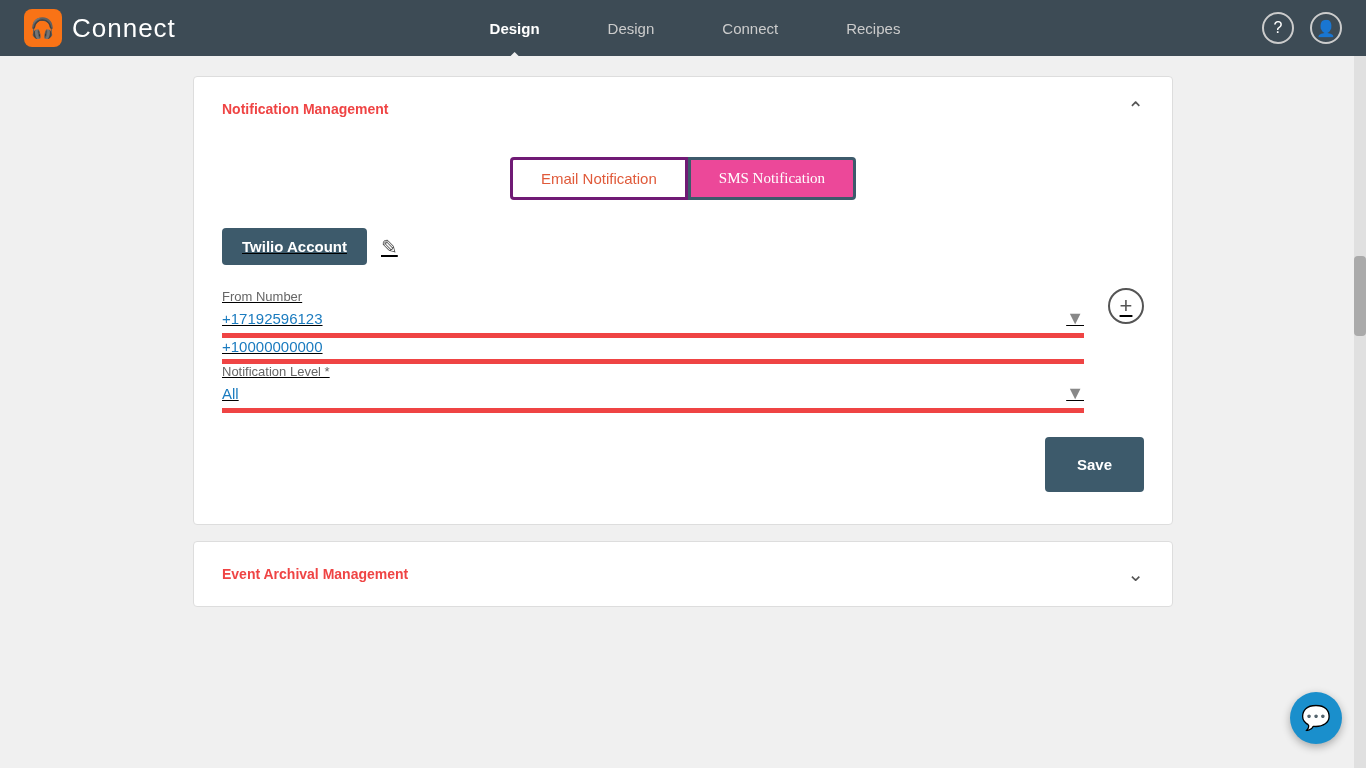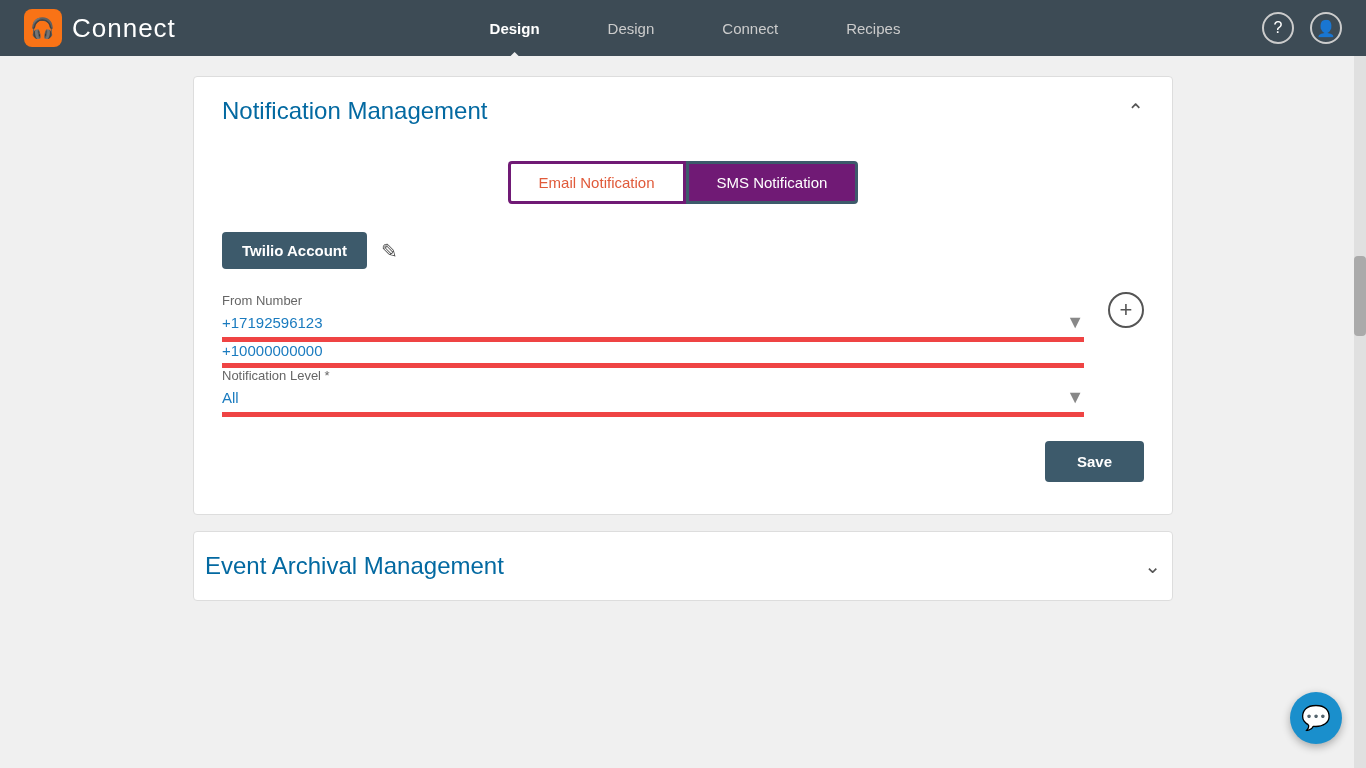--- a/index.html
+++ b/index.html
@@ -97,23 +97,23 @@
       margin-bottom: 16px;
     }
     .section-header {
       display: flex;
       align-items: center;
       justify-content: space-between;
       padding: 20px 28px;
       cursor: pointer;
     }
     .section-title {
-      font-size: 24px;
-      font-weight: 400;
-      color: #0369a1;
+      font-size: 14px;
+      font-weight: 700;
+      color: #ef4444;
     }
     .chevron-icon {
       font-size: 20px;
       color: #555;
     }
 
     
     .section-body {
       padding: 16px 28px 32px;
     }
@@ -133,30 +133,32 @@
       color: #e05a3a;
       font-weight: 500;
     }
     .tab-btn:first-child {
       border-radius: 4px 0 0 4px;
     }
     .tab-btn:last-child {
       border-radius: 0 4px 4px 0;
     }
     .tab-btn.active {
-      background: #701a75;
+      background: #ec4899;
       color: #fff;
       border-color: #3d5a6b;
+      font-family: Liberation Serif, serif;
     }
 
     
     .form-area {
       display: flex;
       gap: 24px;
       align-items: flex-start;
+      text-decoration: underline;
     }
     .form-left {
       flex: 1;
     }
     .form-right {
       display: flex;
       align-items: center;
       justify-content: center;
       padding-top: 60px;
     }
@@ -258,29 +260,29 @@
     .save-row {
       display: flex;
       justify-content: flex-end;
       margin-top: 24px;
     }
     .save-btn {
       background: #3d5a6b;
       color: #fff;
       border: none;
       border-radius: 4px;
-      padding: 12px 32px;
+      padding: 19px 32px;
       font-size: 15px;
       font-weight: 600;
       cursor: pointer;
     }
 
     
     .event-archival-header {
-      padding: 20px 11px;
+      padding: 20px 28px;
       display: flex;
       align-items: center;
       justify-content: space-between;
       cursor: pointer;
     }
 
     
     .chat-fab {
       position: fixed;
       bottom: 24px;

